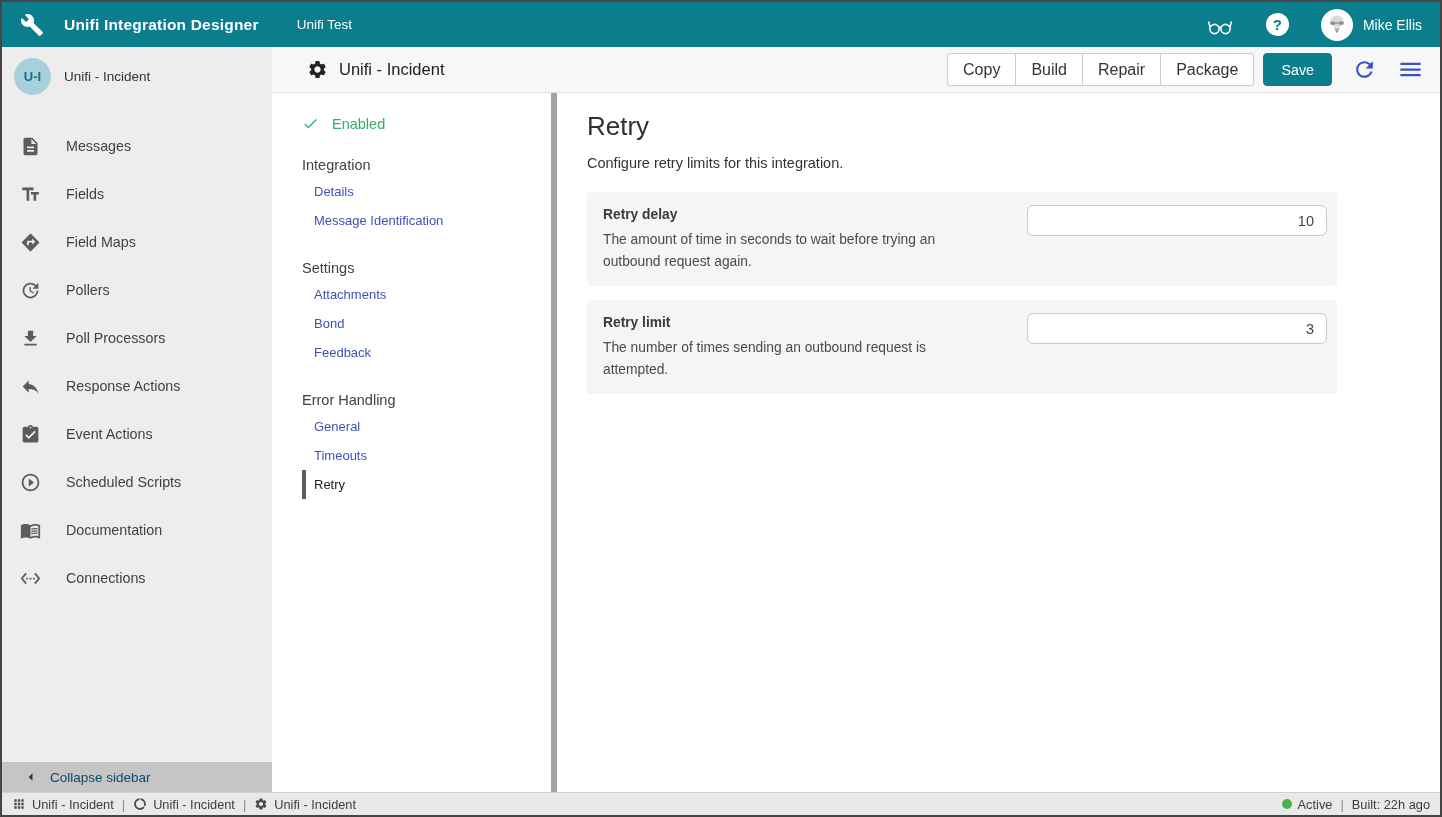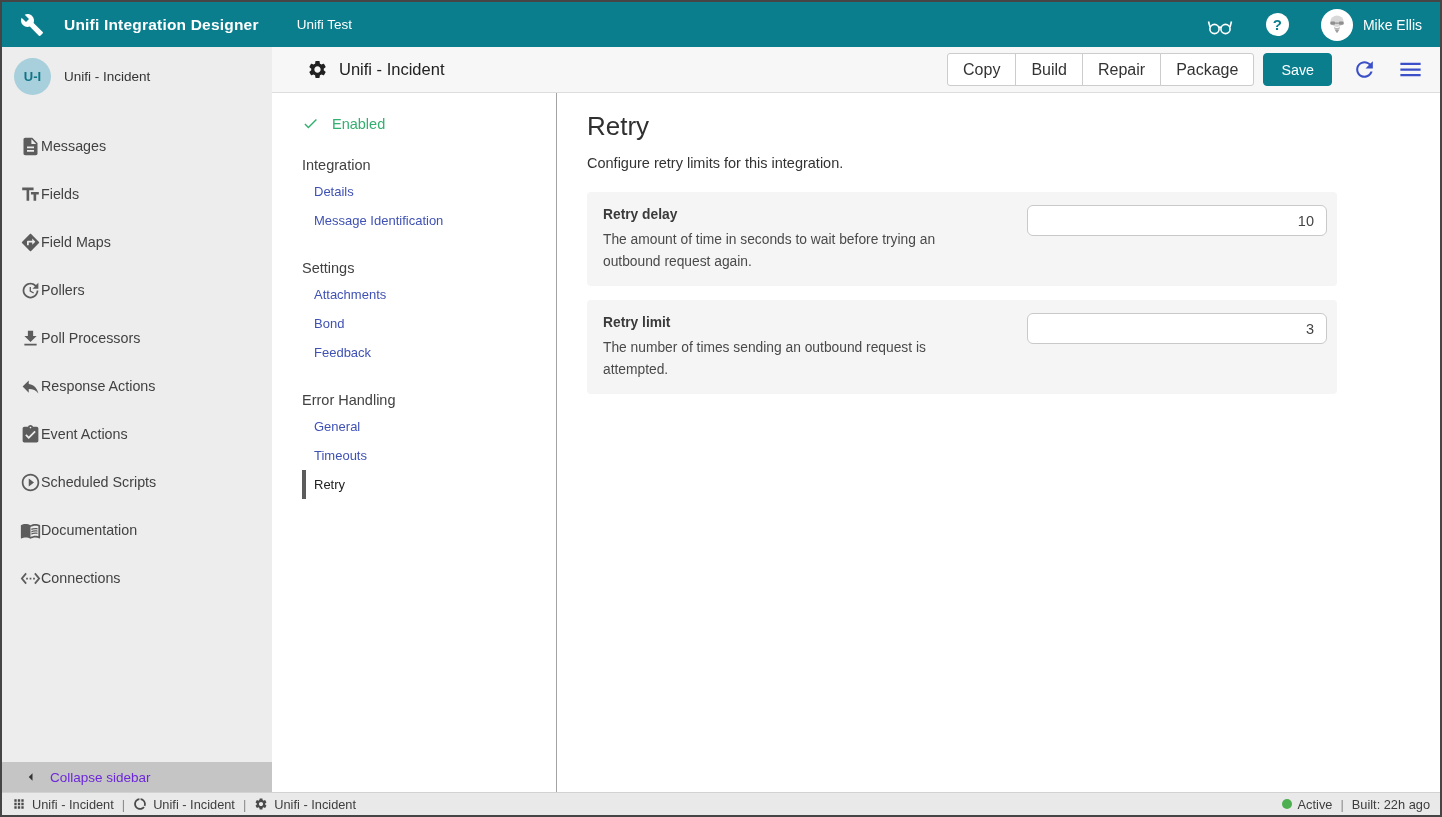--- a/index.html
+++ b/index.html
@@ -21,43 +21,43 @@
   .body { flex:1; display:flex; min-height:0; }
 
   
   .sidebar { width:270px; flex:0 0 270px; background:#ededed; display:flex; flex-direction:column; }
   .sb-header { height:58px; display:flex; align-items:center; padding:0 12px; }
   .sb-avatar { width:37px; height:37px; border-radius:50%; background:#a7cfdc; color:#0f7487; font-size:13px; font-weight:bold; display:flex; align-items:center; justify-content:center; }
   .sb-header-label { font-size:13.5px; color:#333; margin-left:13px; }
   .sb-menu { margin-top:17px; }
   .sb-item { height:48px; display:flex; align-items:center; padding-left:18px; cursor:pointer; color:#424242; }
   .sb-item svg { width:21px; height:21px; fill:#5c5c5c; flex:0 0 21px; }
-  .sb-item span { font-size:14.3px; margin-left:0; }
+  .sb-item span { font-size:14.3px; margin-left:25px; }
   .sb-spacer { flex:1; }
-  .collapse-row { height:30px; flex:0 0 30px; background:#c5c5c5; display:flex; align-items:center; padding-left:20px; cursor:pointer; color:#6d28d9; }
+  .collapse-row { height:30px; flex:0 0 30px; background:#c5c5c5; display:flex; align-items:center; padding-left:20px; cursor:pointer; color:#0c4a6e; }
   .collapse-row svg { width:18px; height:18px; fill:#333; }
   .collapse-row span { font-size:13.5px; margin-left:10px; }
 
   
   .main { flex:1; display:flex; flex-direction:column; min-width:0; background:#fff; }
   .toolbar { height:46px; flex:0 0 46px; background:#f7f7f7; border-bottom:1px solid #ddd; display:flex; align-items:center; padding:0 16px 0 35px; }
   .toolbar .gear { width:21px; height:21px; fill:#212121; }
   .doc-title { font-size:16.5px; color:#212121; margin-left:11px; }
   .toolbar-right { margin-left:auto; display:flex; align-items:center; }
   .btn-group { display:flex; }
   .btn { height:33px; padding:0 15px; background:#fff; border:1px solid #ccc; color:#333; font-size:16px; font-family:inherit; cursor:pointer; margin-left:-1px; }
   .btn:first-child { border-radius:3px 0 0 3px; margin-left:0; }
   .btn:last-child { border-radius:0 3px 3px 0; }
   .btn-save { height:33px; padding:0 17px; margin-left:9px; background:#0b7e8e; border:1px solid #0b7e8e; border-radius:4px; color:#fff; font-size:14.3px; font-family:inherit; cursor:pointer; }
   .icon-refresh { width:25px; height:25px; fill:#3b50c8; margin-left:20px; cursor:pointer; }
   .icon-menu { width:27px; height:27px; fill:#3b50c8; margin-left:20px; cursor:pointer; }
 
   
   .workspace { flex:1; display:flex; min-height:0; }
-  .subnav { width:285px; flex:0 0 285px; border-right:1px solid #a3a3a3; padding:22px 0 0 30px; }
+  .subnav { width:285px; flex:0 0 285px; border-right:6px solid #a3a3a3; padding:22px 0 0 30px; }
   .nav-enabled { display:flex; align-items:center; cursor:pointer; }
   .nav-enabled svg { width:17px; height:17px; fill:#33af70; }
   .nav-enabled span { font-size:14.5px; color:#33af70; margin-left:13px; }
   .nav-section { margin-top:25px; }
   .nav-title { font-size:14.5px; color:#424242; margin-bottom:4px; }
   .nav-link { display:block; font-size:13px; color:#3f51b5; text-decoration:none; padding:7px 0 7px 12px; cursor:pointer; }
   .nav-link.active { color:#212121; border-left:4px solid #5c5c5c; padding-left:8px; cursor:default; }
 
   .content { flex:1; padding:18px 0 0 30px; }
   .page-title { font-size:26px; font-weight:500; color:#303030; }

